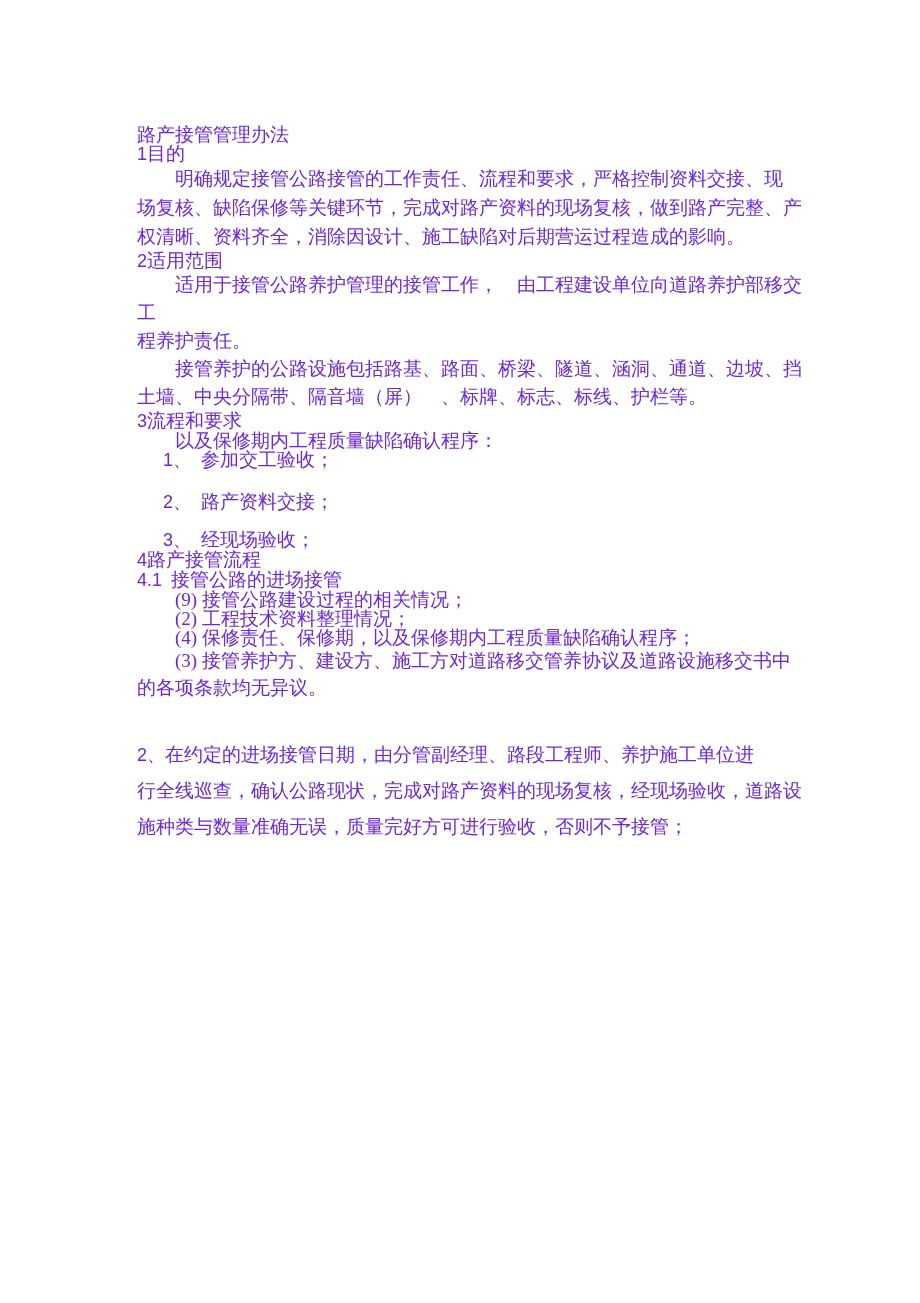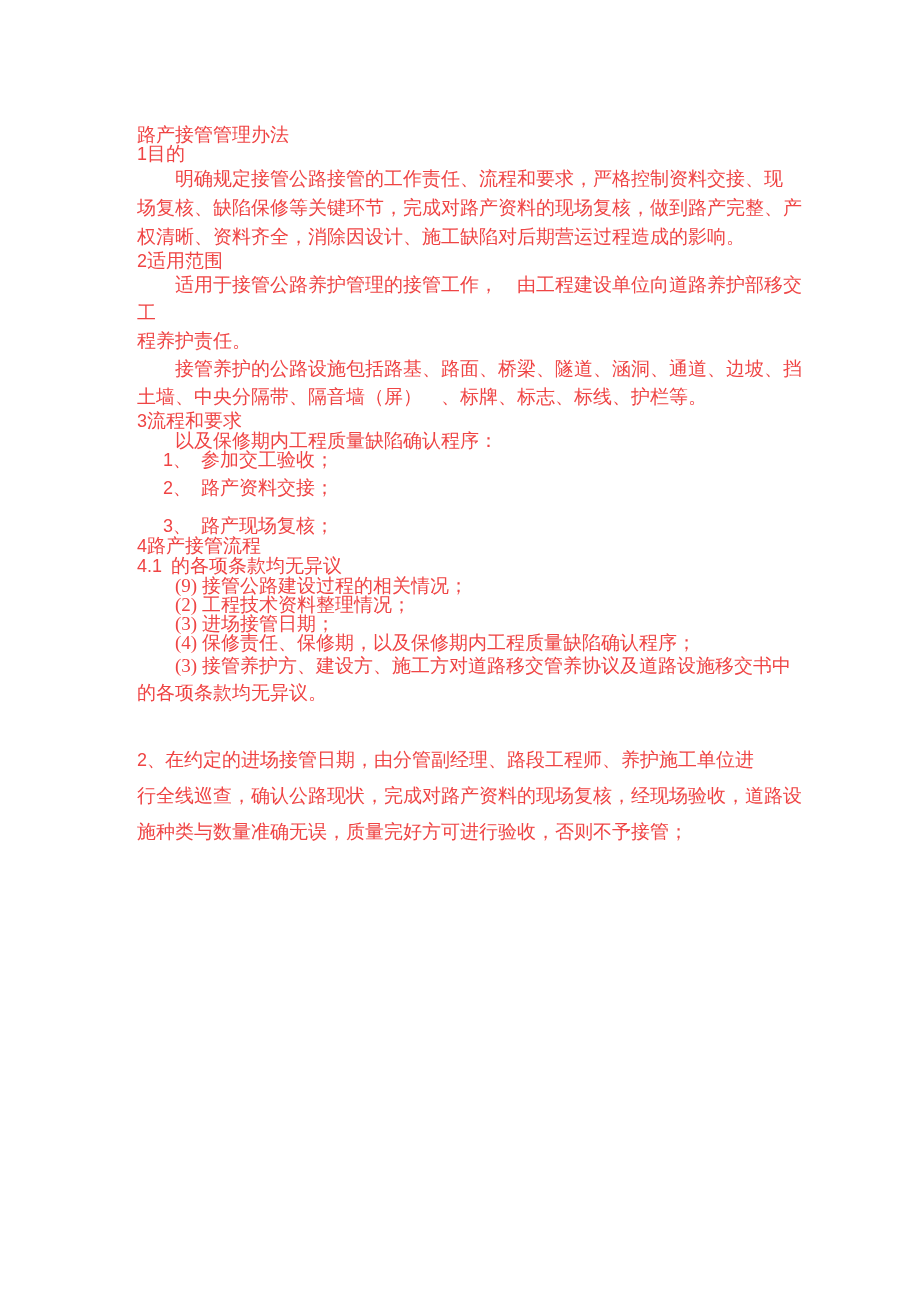--- a/index.html
+++ b/index.html
@@ -1,20 +1,20 @@
 <!DOCTYPE html>
 <html><head>
 <meta charset="utf-8">
 <style>
   html,body{margin:0;padding:0;background:#ffffff;}
   .page{
     position:relative;
     width:920px;height:1113px;
     background:#ffffff;
-    color:#ef4444;
+    color:#6d28d9;
     font-family:"Liberation Serif","DejaVu Serif",serif;
     overflow:hidden;
     text-decoration:underline;
   }
   .content{
     position:absolute;
     left:137px;top:125px;
     width:680px;
     font-size:19px;
   }
@@ -30,21 +30,21 @@
   .h1{margin-top:43px;}
   .p1{margin-top:22px;line-height:29px;}
   .h2{margin-top:15px;}
   .p2{margin-top:23px;line-height:28px;}
   .p3{margin-top:14px;line-height:28px;}
   .h3{margin-top:15px;}
   .p4{margin-top:33px;line-height:19px;}
   .witem{padding-left:26px;line-height:19px;}
   .witem .inum{margin-right:10px;}
   .wi1{margin-top:0;}
-  .wi2{margin-top:8px;}
+  .wi2{margin-top:22px;}
   .wi3{margin-top:18px;}
   .h4{margin-top:24px;}
   .h41{margin-top:16px;}
   .p5{margin-top:7px;line-height:35px;}
   .sub{line-height:19px;text-indent:2em;}
   .si1{margin-top:9px;}
   .si2{margin-top:16px;}
   .si3{margin-top:18px;}
   .si4{margin-top:16px;}
   .p6{margin-top:24px;line-height:27px;}
@@ -78,34 +78,33 @@
     </div>
     <p class="p4 ind">以及保修期内工程质量缺陷确认程序：</p>
 
     <div class="witem wi1">
       <span class="inum">1、</span><span>参加交工验收；</span>
     </div>
     <div class="witem wi2">
       <span class="inum">2、</span><span>路产资料交接；</span>
     </div>
     <div class="witem wi3">
-      <span class="inum">3、</span><span>路产现场复核；</span>
+      <span class="inum">3、</span><span>经现场验收；</span>
     </div>
 
     <div class="h h4">
       <span class="hnum">4</span><span class="hlabel">路产接管流程</span>
     </div>
     <div class="h h41">
-      <span class="hnum">4.1</span><span class="hlabel">的各项条款均无异议</span>
+      <span class="hnum">4.1</span><span class="hlabel">接管公路的进场接管</span>
     </div>
 
 
     <p class="sub si1">(9) 接管公路建设过程的相关情况；</p>
     <p class="sub si2">(2) 工程技术资料整理情况；</p>
-    <p class="sub si3">(3) 进场接管日期；</p>
     <p class="sub si4">(4) 保修责任、保修期，以及保修期内工程质量缺陷确认程序；</p>
 
     <p class="p6 pre ind">(3) 接管养护方、建设方、施工方对道路移交管养协议及道路设施移交书中
 的各项条款均无异议。</p>
 
     <p class="p7 pre ind">
       <span class="pnum">2、</span><span>在约定的进场接管日期，由分管副经理、路段工程师、养护施工单位进
 行全线巡查，确认公路现状，完成对路产资料的现场复核，经现场验收，道路设
 施种类与数量准确无误，质量完好方可进行验收，否则不予接管；</span>
     </p>

